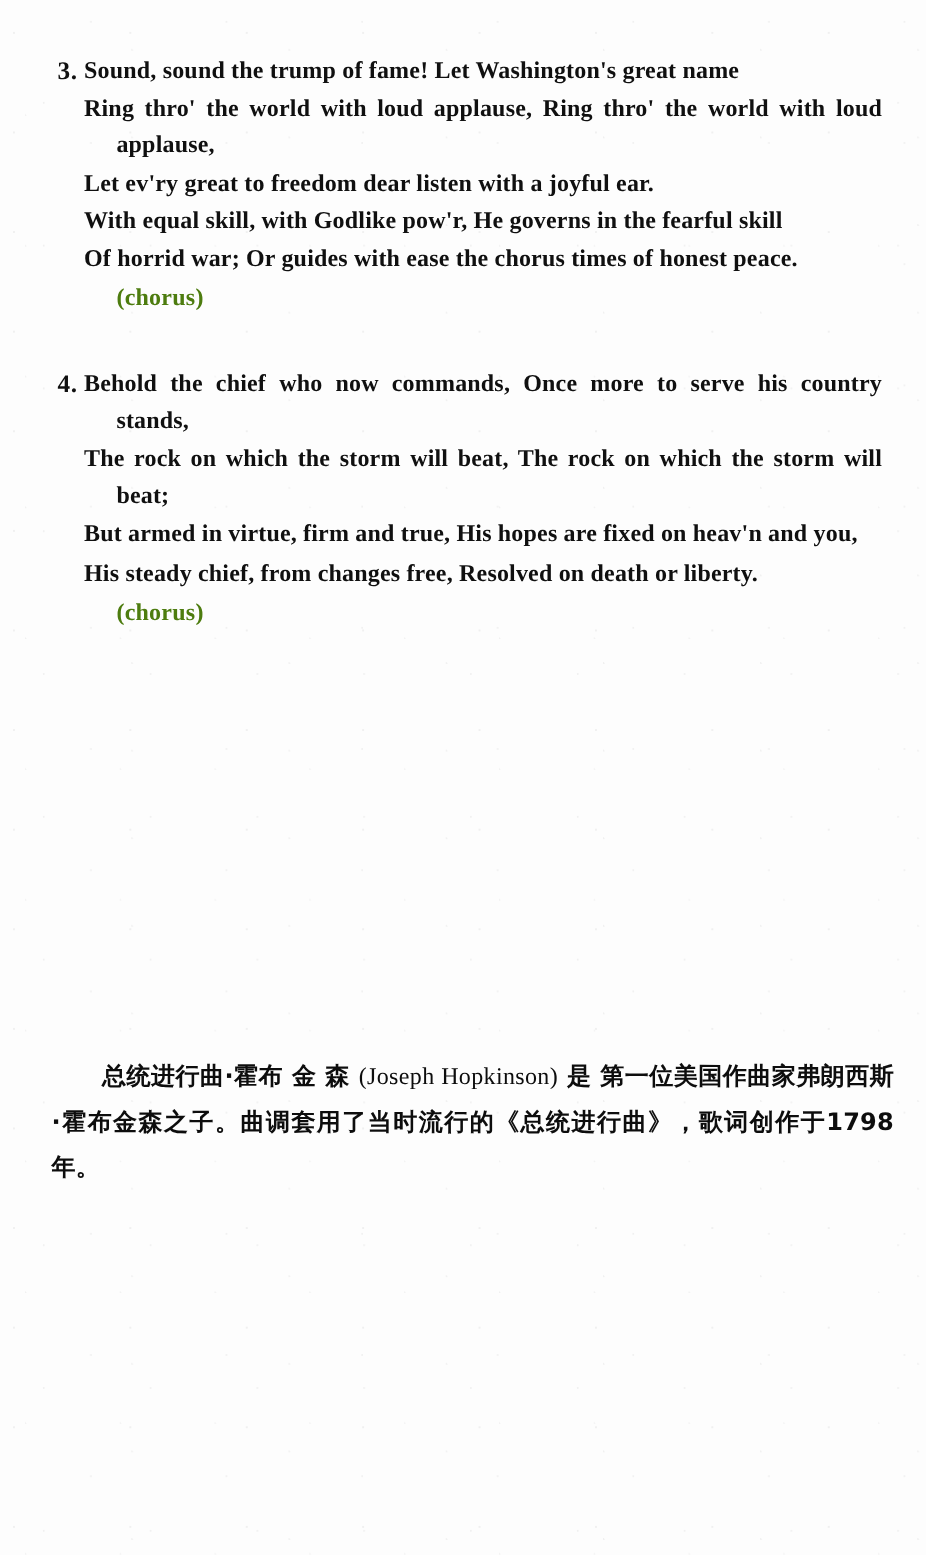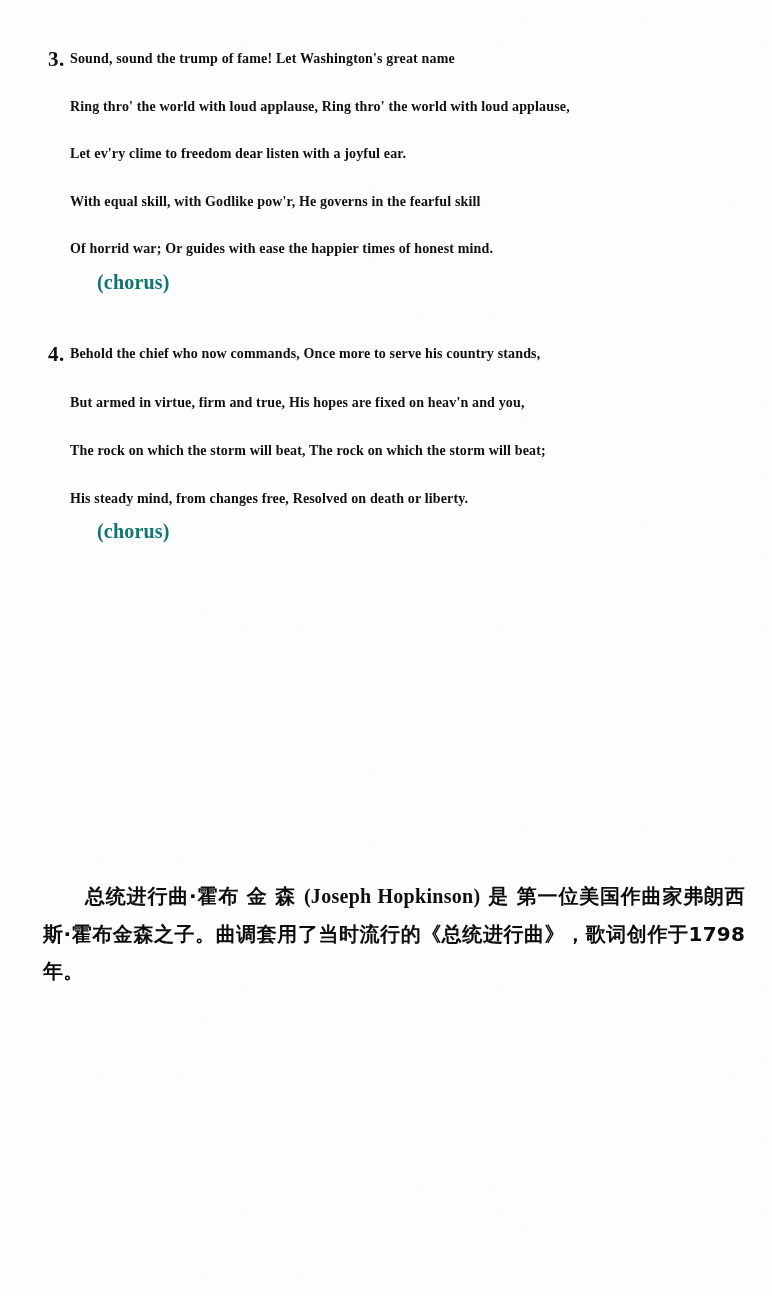--- a/index.html
+++ b/index.html
@@ -50,51 +50,51 @@
     line-height: 30px;
     letter-spacing: 0.5px;
     color: #101010;
   }
 
   .stanza {
     margin: 0 0 0 0;
     padding: 0;
     font-family: "Liberation Serif", "DejaVu Serif", serif;
     font-weight: bold;
-    font-size: 14px;
+    font-size: 20px;
     line-height: 30.5px;
     text-align: justify;
     text-align-last: left;
     letter-spacing: 0.15px;
     color: #101010;
     text-indent: 0;
     padding-left: 27px;
     margin-left: -27px;
   }
   
   .stanza {
     text-indent: -27px;
   }
 
   .stanza + .stanza {
-    margin-top: 17px;
+    margin-top: 1px;
   }
 
   .stanza.loose {
     line-height: 33px;
   }
 
   .chorus-mark {
     font-family: "Liberation Serif", "DejaVu Serif", serif;
     font-weight: bold;
     font-size: 20px;
     line-height: 30px;
     letter-spacing: 0.2px;
     margin-top: 2px;
-    color: #0f766e;
+    color: #4d7c0f;
   }
 
   
   .prose {
     position: absolute;
     left: 43px;
     right: 27px;
     top: 878px;
   }
 
@@ -106,21 +106,21 @@
     line-height: 37.5px;
     text-align: justify;
     text-align-last: left;
     text-indent: 42px;
     color: #0d0d0d;
     letter-spacing: 0.2px;
   }
 
   .prose-para .latin {
     font-family: "Liberation Serif", "DejaVu Serif", serif;
-    font-weight: bold;
+    font-weight: normal;
     letter-spacing: 0.3px;
   }
 
   .prose-para + .prose-para {
     margin-top: 0px;
   }
 
   
   .grain {
     position: absolute;
@@ -140,32 +140,32 @@
 <body>
 
 <div class="page">
 
   <div class="verses">
 
     <div class="verse">
       <div class="verse-number">3.</div>
       <p class="stanza">Sound, sound the trump of fame! Let Washington's great name</p>
       <p class="stanza">Ring thro' the world with loud applause, Ring thro' the world with loud applause,</p>
-      <p class="stanza">Let ev'ry clime to freedom dear listen with a joyful ear.</p>
+      <p class="stanza">Let ev'ry great to freedom dear listen with a joyful ear.</p>
       <p class="stanza">With equal skill, with Godlike pow'r, He governs in the fearful skill</p>
-      <p class="stanza">Of horrid war; Or guides with ease the happier times of honest mind.</p>
+      <p class="stanza">Of horrid war; Or guides with ease the chorus times of honest peace.</p>
       <div class="chorus-mark">(chorus)</div>
     </div>
 
     <div class="verse">
       <div class="verse-number">4.</div>
       <p class="stanza">Behold the chief who now commands, Once more to serve his country stands,</p>
+      <p class="stanza">The rock on which the storm will beat, The rock on which the storm will beat;</p>
       <p class="stanza loose">But armed in virtue, firm and true, His hopes are fixed on heav'n and you,</p>
-      <p class="stanza">The rock on which the storm will beat, The rock on which the storm will beat;</p>
-      <p class="stanza">His steady mind, from changes free, Resolved on death or liberty.</p>
+      <p class="stanza">His steady chief, from changes free, Resolved on death or liberty.</p>
       <div class="chorus-mark">(chorus)</div>
     </div>
 
   </div>
 
   <div class="prose">
     <p class="prose-para"><span>总统进行曲·霍布 金 森 </span><span class="latin">(Joseph Hopkinson)</span><span> 是 第一位美国作曲家弗朗西斯·霍布金森之子。曲调套用了当时流行的《总统进行曲》，歌词创作于1798年。</span></p>
   </div>
 
   <div class="grain"></div>

